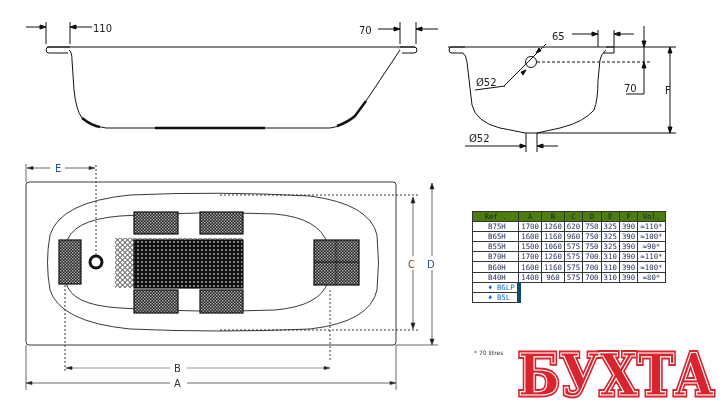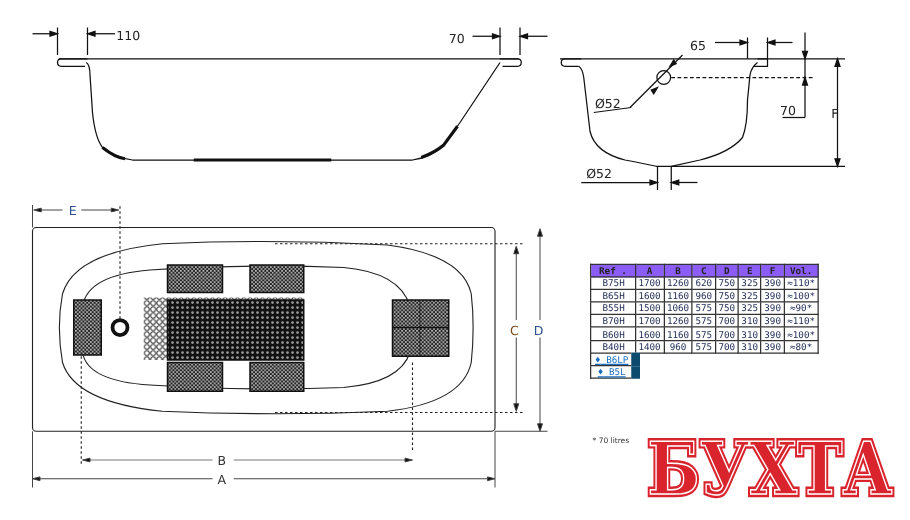--- a/index.html
+++ b/index.html
@@ -4,25 +4,25 @@
 <style>
   html, body { margin:0; padding:0; background:#ffffff; }
   body { width:728px; height:416px; position:relative; overflow:hidden; font-family:"DejaVu Sans", sans-serif; }
   svg.drawing { position:absolute; left:0; top:0; }
   .dimtxt { font-family:"DejaVu Sans", sans-serif; font-size:10px; fill:#222; }
   .dimtxt-s { font-family:"DejaVu Sans", sans-serif; font-size:10px; fill:#333; }
   .lbl-blue { fill:#2a4f8f; }
   .lbl-orange { fill:#7a4a1a; }
   table.spec { position:absolute; left:472px; top:211px; border-collapse:collapse; font-family:"DejaVu Sans Mono", monospace; font-size:7.4px; color:#1e2a55; }
   table.spec th, table.spec td { border:1px solid #333; padding:0 2px; height:9.1px; line-height:9px; text-align:center; white-space:nowrap; }
-  table.spec th { font-weight:bold; color:#222; background:#8b5cf6; }
-  table.spec td.ref { text-align:center; padding-left:3px;margin-top:20px; }
+  table.spec th { font-weight:normal; color:#222; background:#4d7c0f; }
+  table.spec td.ref { text-align:left; padding-left:15px;margin-top:20px; }
   table.spec tr.blue td { color:#1b6fc2; }
   table.spec td.blank { border:none; }
-  table.spec tr.partial td.ref { border-right:7px solid #0c4a6e;text-decoration:underline; }
+  table.spec tr.partial td.ref { border-right:4px solid #0c4a6e; }
   .note { position:absolute; left:474px; top:349px; font-size:6px; color:#333; font-family:"DejaVu Sans", sans-serif; }
   .logo { position:absolute; left:516px; top:337px; width:200px; height:68px; }
 </style>
 </head>
 <body>
 
 <svg class="drawing" width="728" height="416" viewBox="0 0 728 416">
 
   <g fill="none" stroke="#111" stroke-width="1">
 

